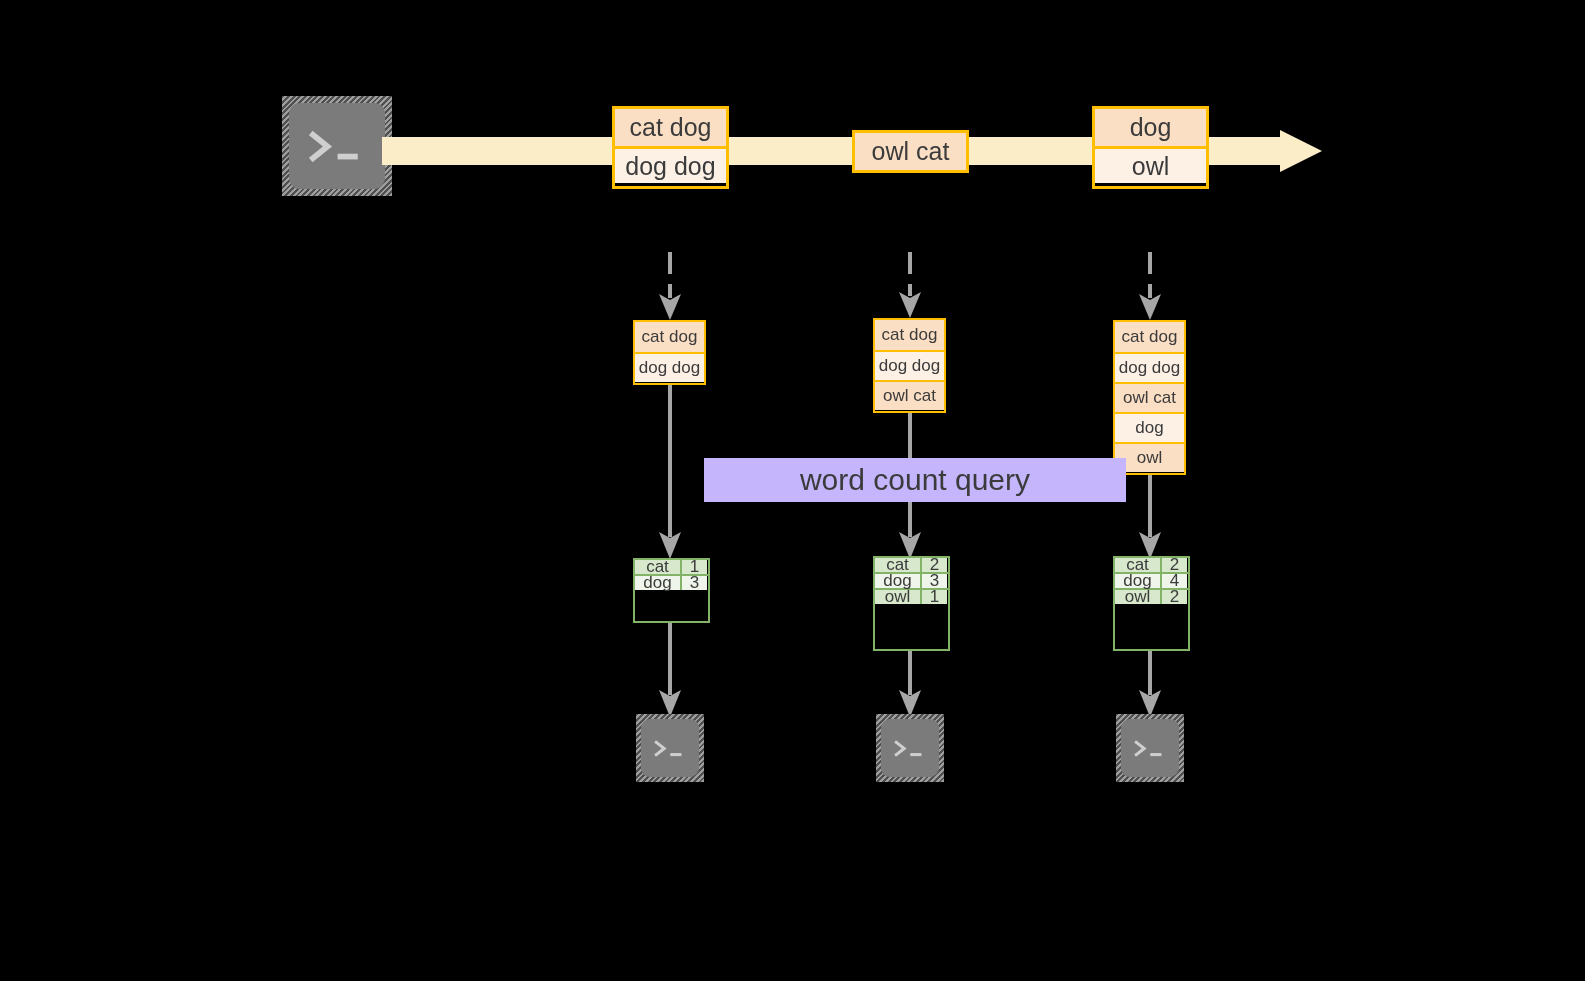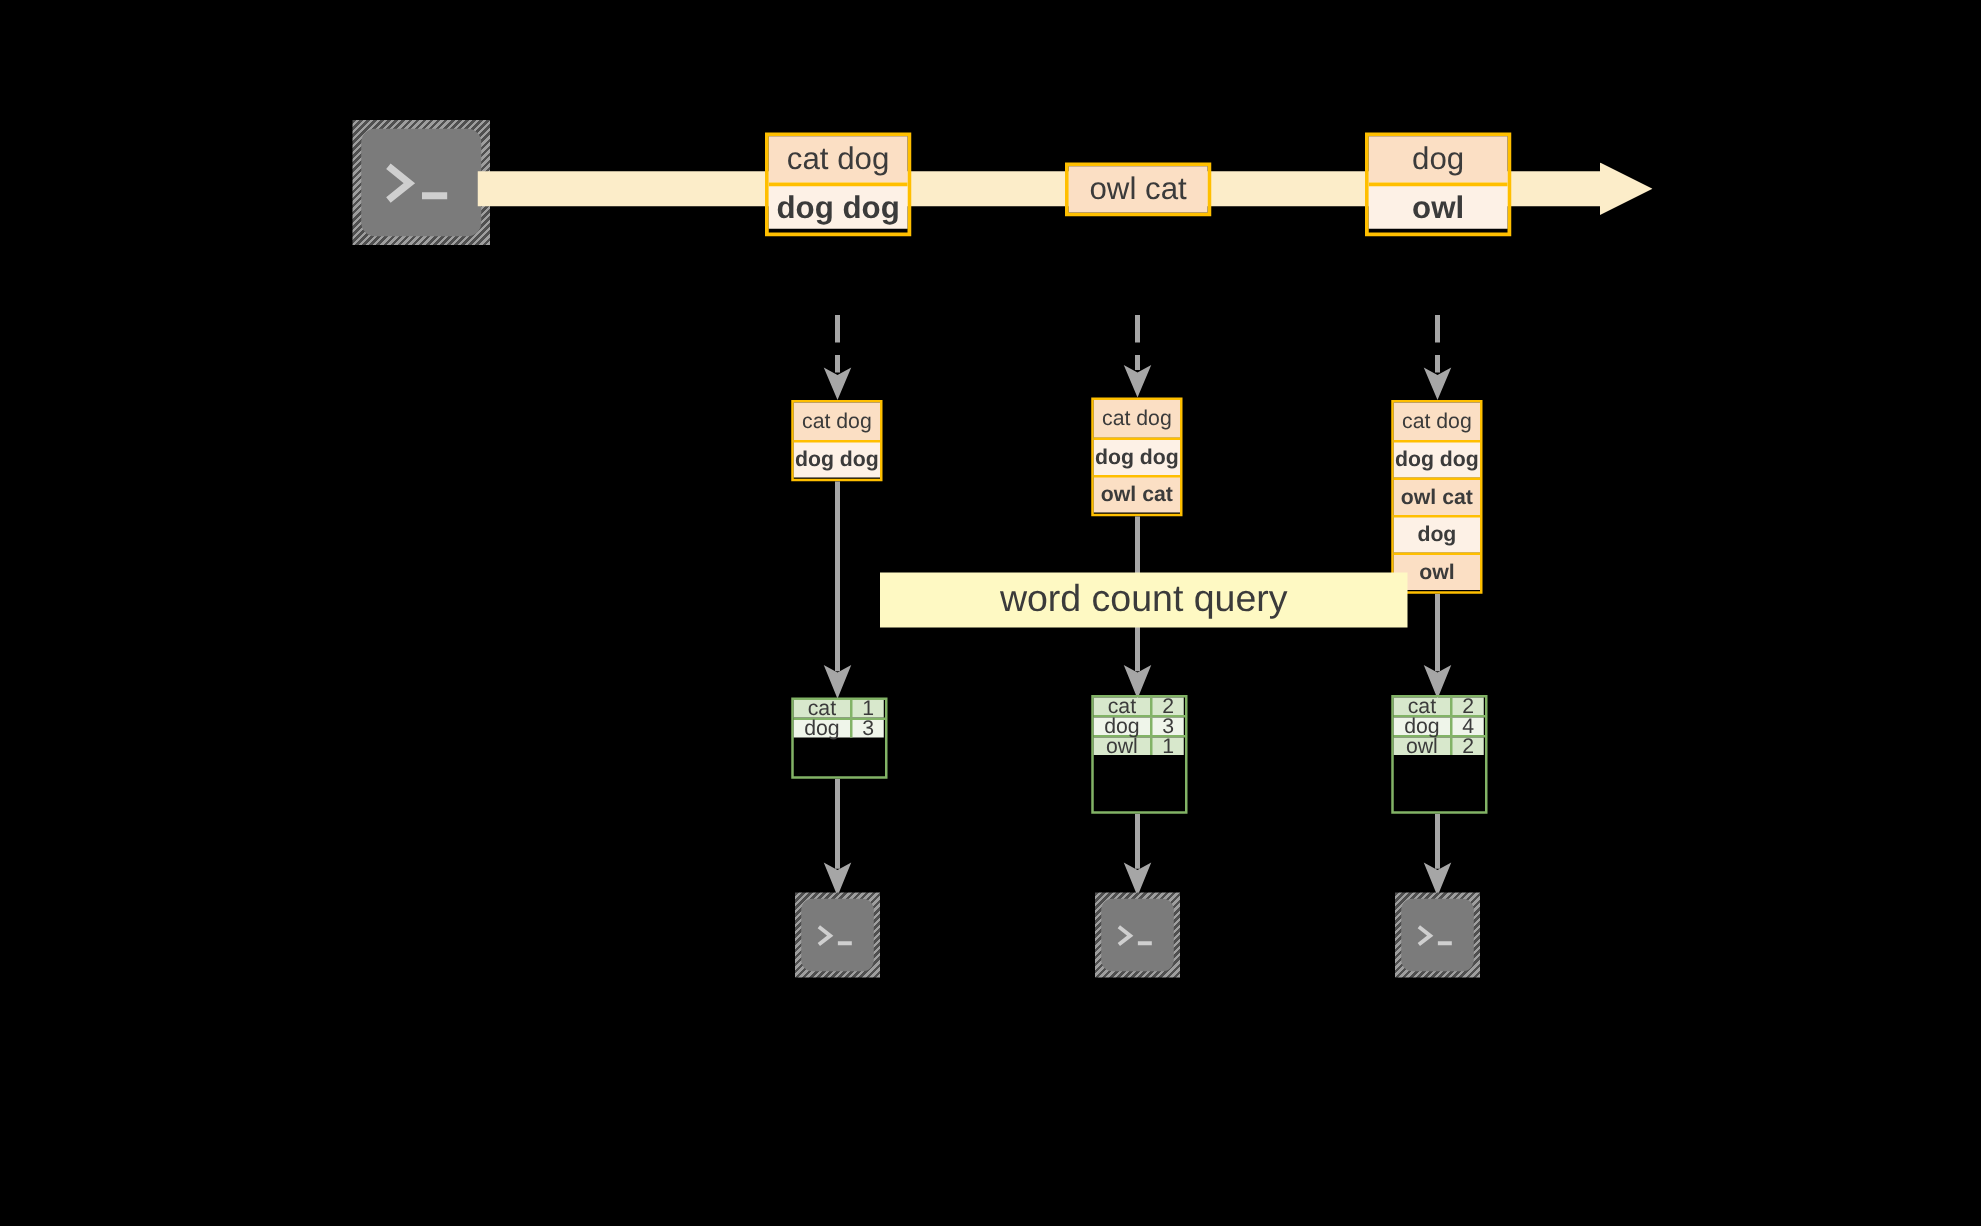--- a/index.html
+++ b/index.html
@@ -53,21 +53,21 @@
     border:3px solid #FFBF00;
   }
   .wbox .row{
     box-sizing:border-box;
     display:flex;align-items:center;justify-content:center;
     color:#3b3b3b;
     white-space:nowrap;
   }
   .wbox .row.dark{background:#FBDFC4;}
   .wbox .row.light{background:#FDF1E6;}
-  .wbox .row + .row{border-top:3px solid #FFBF00;font-weight:bold;}
+  .wbox .row + .row{border-top:3px solid #FFBF00;}
 
   
   .wbox.top .row{height:37px;font-size:25px;}
 
   
   .wbox.stack{border-width:2.5px;}
   .wbox.stack .row{height:30px;font-size:17px;}
   .wbox.stack .row + .row{border-top:2.5px solid #FFBF00;}
 
   
@@ -89,21 +89,21 @@
   .gtable .trow.light .cell{background:#EFF5EA;}
 
   
   .conn{position:absolute;}
 
   
   #query-label{
     position:absolute;
     left:688px;top:458px;
     width:422px;height:44px;
-    background:#fef9c3;
+    background:#c4b5fd;
     display:flex;align-items:center;justify-content:center;
     z-index:6;
   }
   #query-label span{
     font-size:30px;color:#3b3b3b;white-space:nowrap;
   }
 </style>
 </head>
 <body>
 

